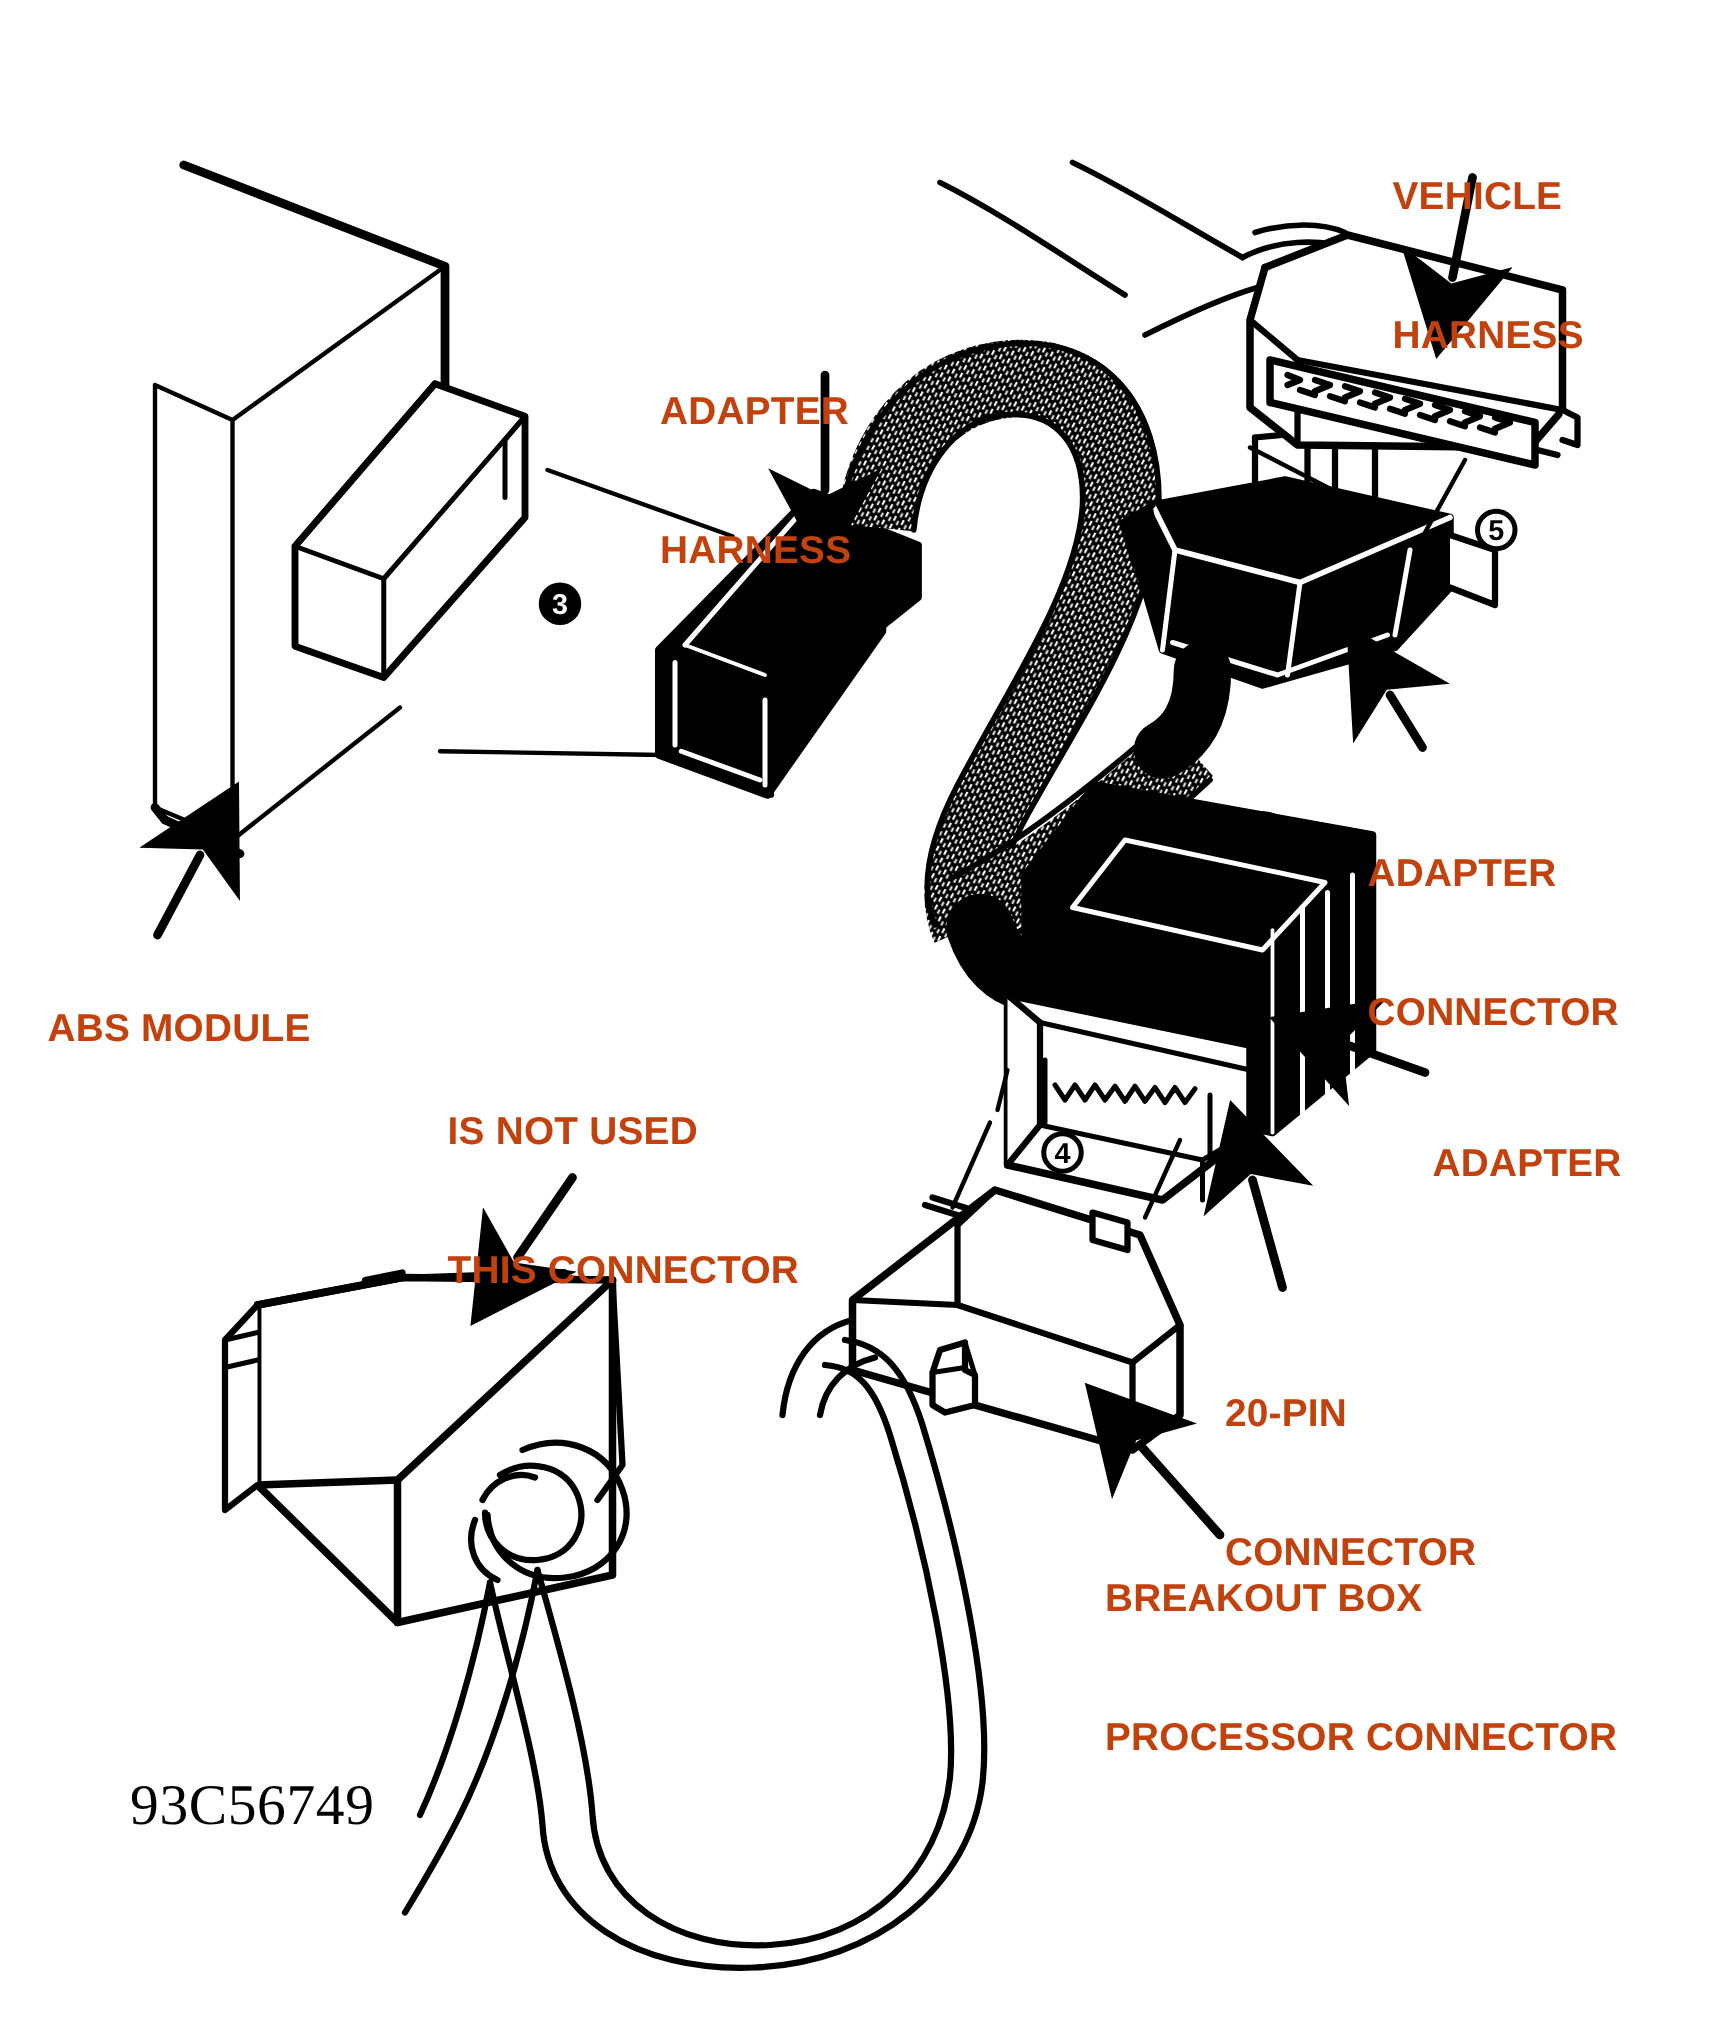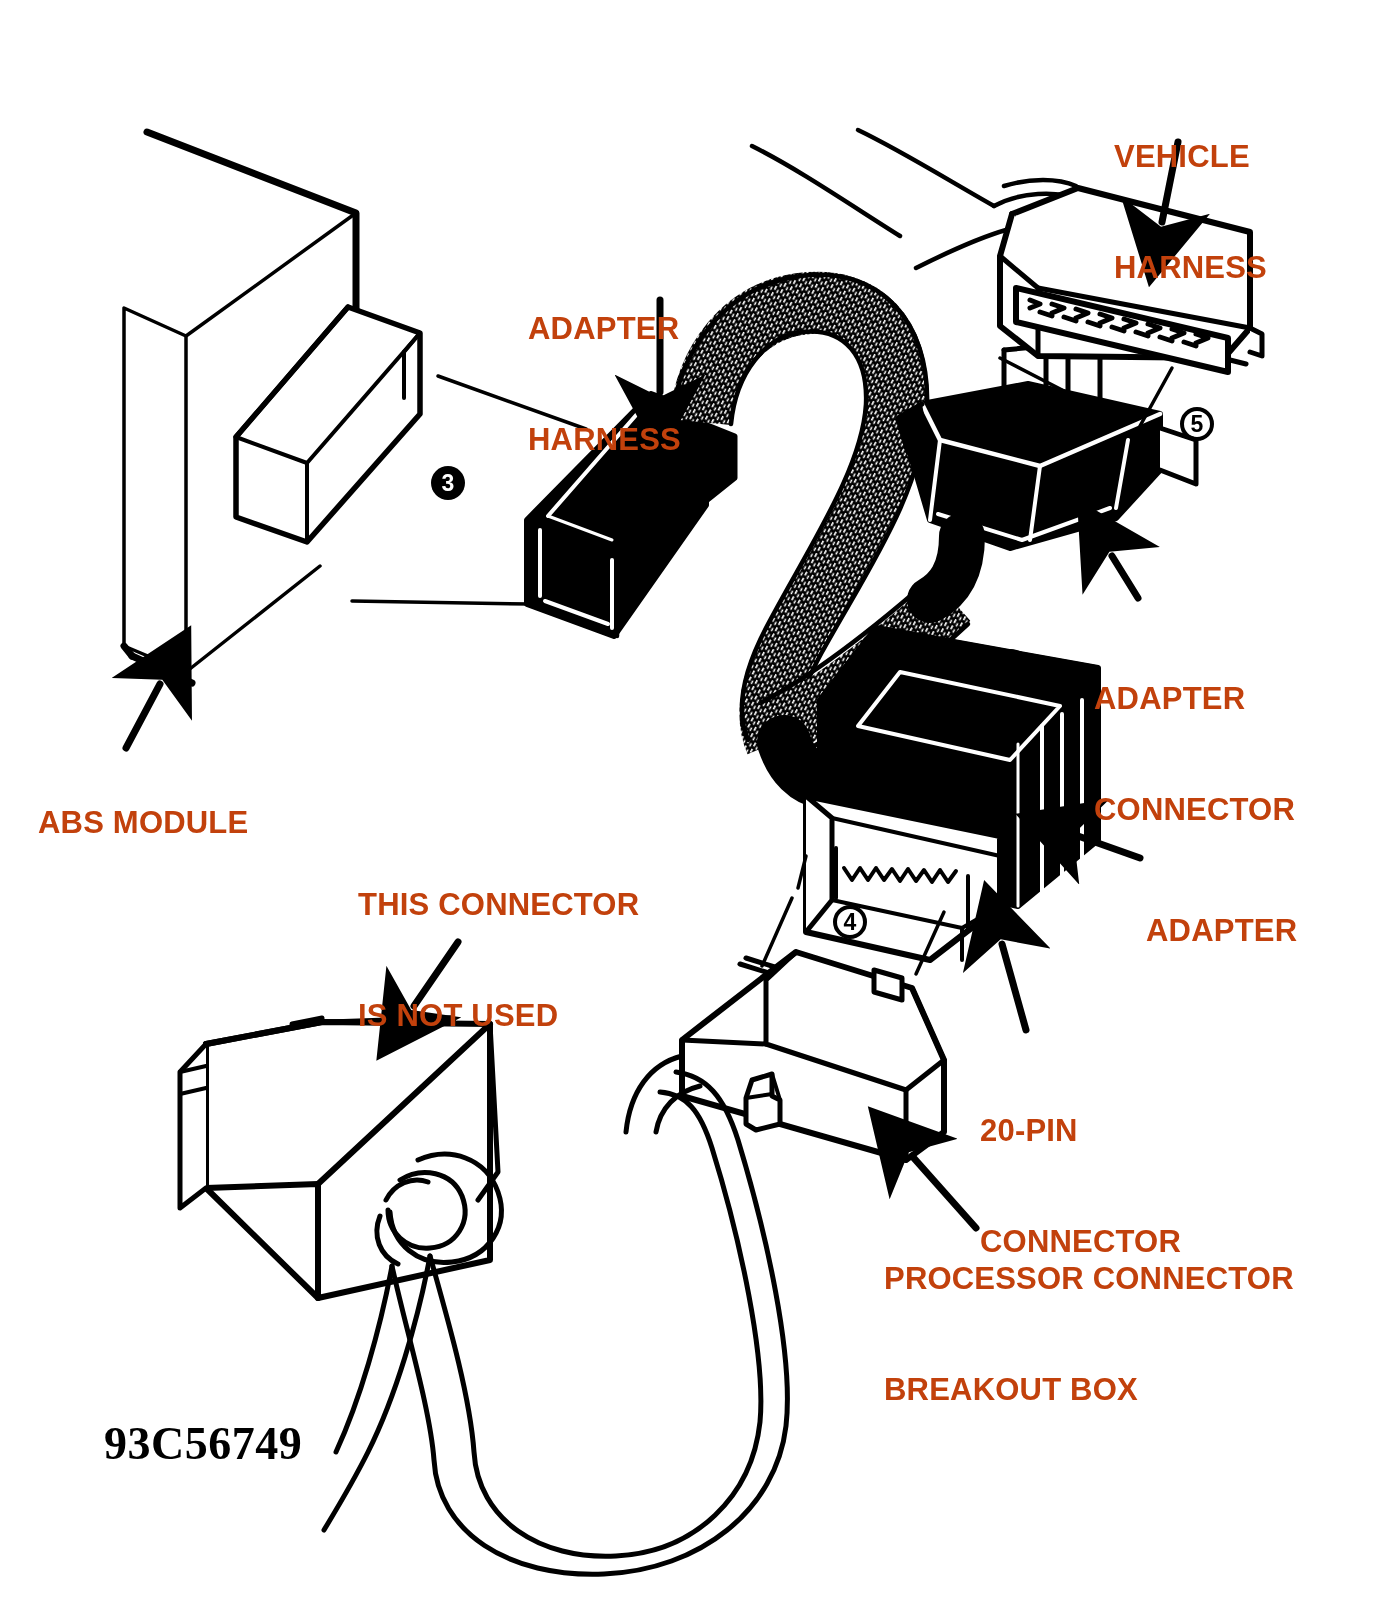--- a/index.html
+++ b/index.html
@@ -56,21 +56,21 @@
     color: #fff;
   }
   .callout-num.outline {
     border: 4px solid #000;
     color: #000;
     box-sizing: border-box;
   }
   #figure-id {
     position: absolute;
     font-family: "Liberation Serif", serif;
-    font-weight: bold;
+    font-weight: normal;
     font-size: 46px;
     letter-spacing: 0.5px;
     color: #000;
   }
   .strong { font-weight: bold; }
 </style>
 </head>
 <body>
 
 <div id="diagram-root">
@@ -352,36 +352,36 @@
   <div class="lbl" style="left:1094px; top:606px;">
     <div>ADAPTER</div>
     <div>CONNECTOR</div>
   </div>
 
   <div class="lbl" style="left:38px; top:730px;">
     <div>ABS MODULE</div>
   </div>
 
   <div class="lbl" style="left:358px; top:812px;">
+    <div><span>IS </span><span class="strong">NOT USED</span></div>
     <div>THIS CONNECTOR</div>
-    <div><span>IS </span><span class="strong">NOT USED</span></div>
   </div>
 
   <div class="lbl" style="left:1146px; top:838px;">
     <div>ADAPTER</div>
   </div>
 
   <div class="lbl" style="left:980px; top:1038px;">
     <div>20-PIN</div>
     <div>CONNECTOR</div>
   </div>
 
   <div class="lbl" style="left:884px; top:1186px;">
+    <div>BREAKOUT BOX</div>
     <div>PROCESSOR CONNECTOR</div>
-    <div>BREAKOUT BOX</div>
   </div>
 
   <div class="callout-num filled" style="left:431px; top:466px;">3</div>
 
   <div class="callout-num outline" style="left:833px; top:905px;">4</div>
 
   <div class="callout-num outline" style="left:1180px; top:407px;">5</div>
 
   <div id="figure-id" style="left:104px; top:1417px;">93C56749</div>
 

